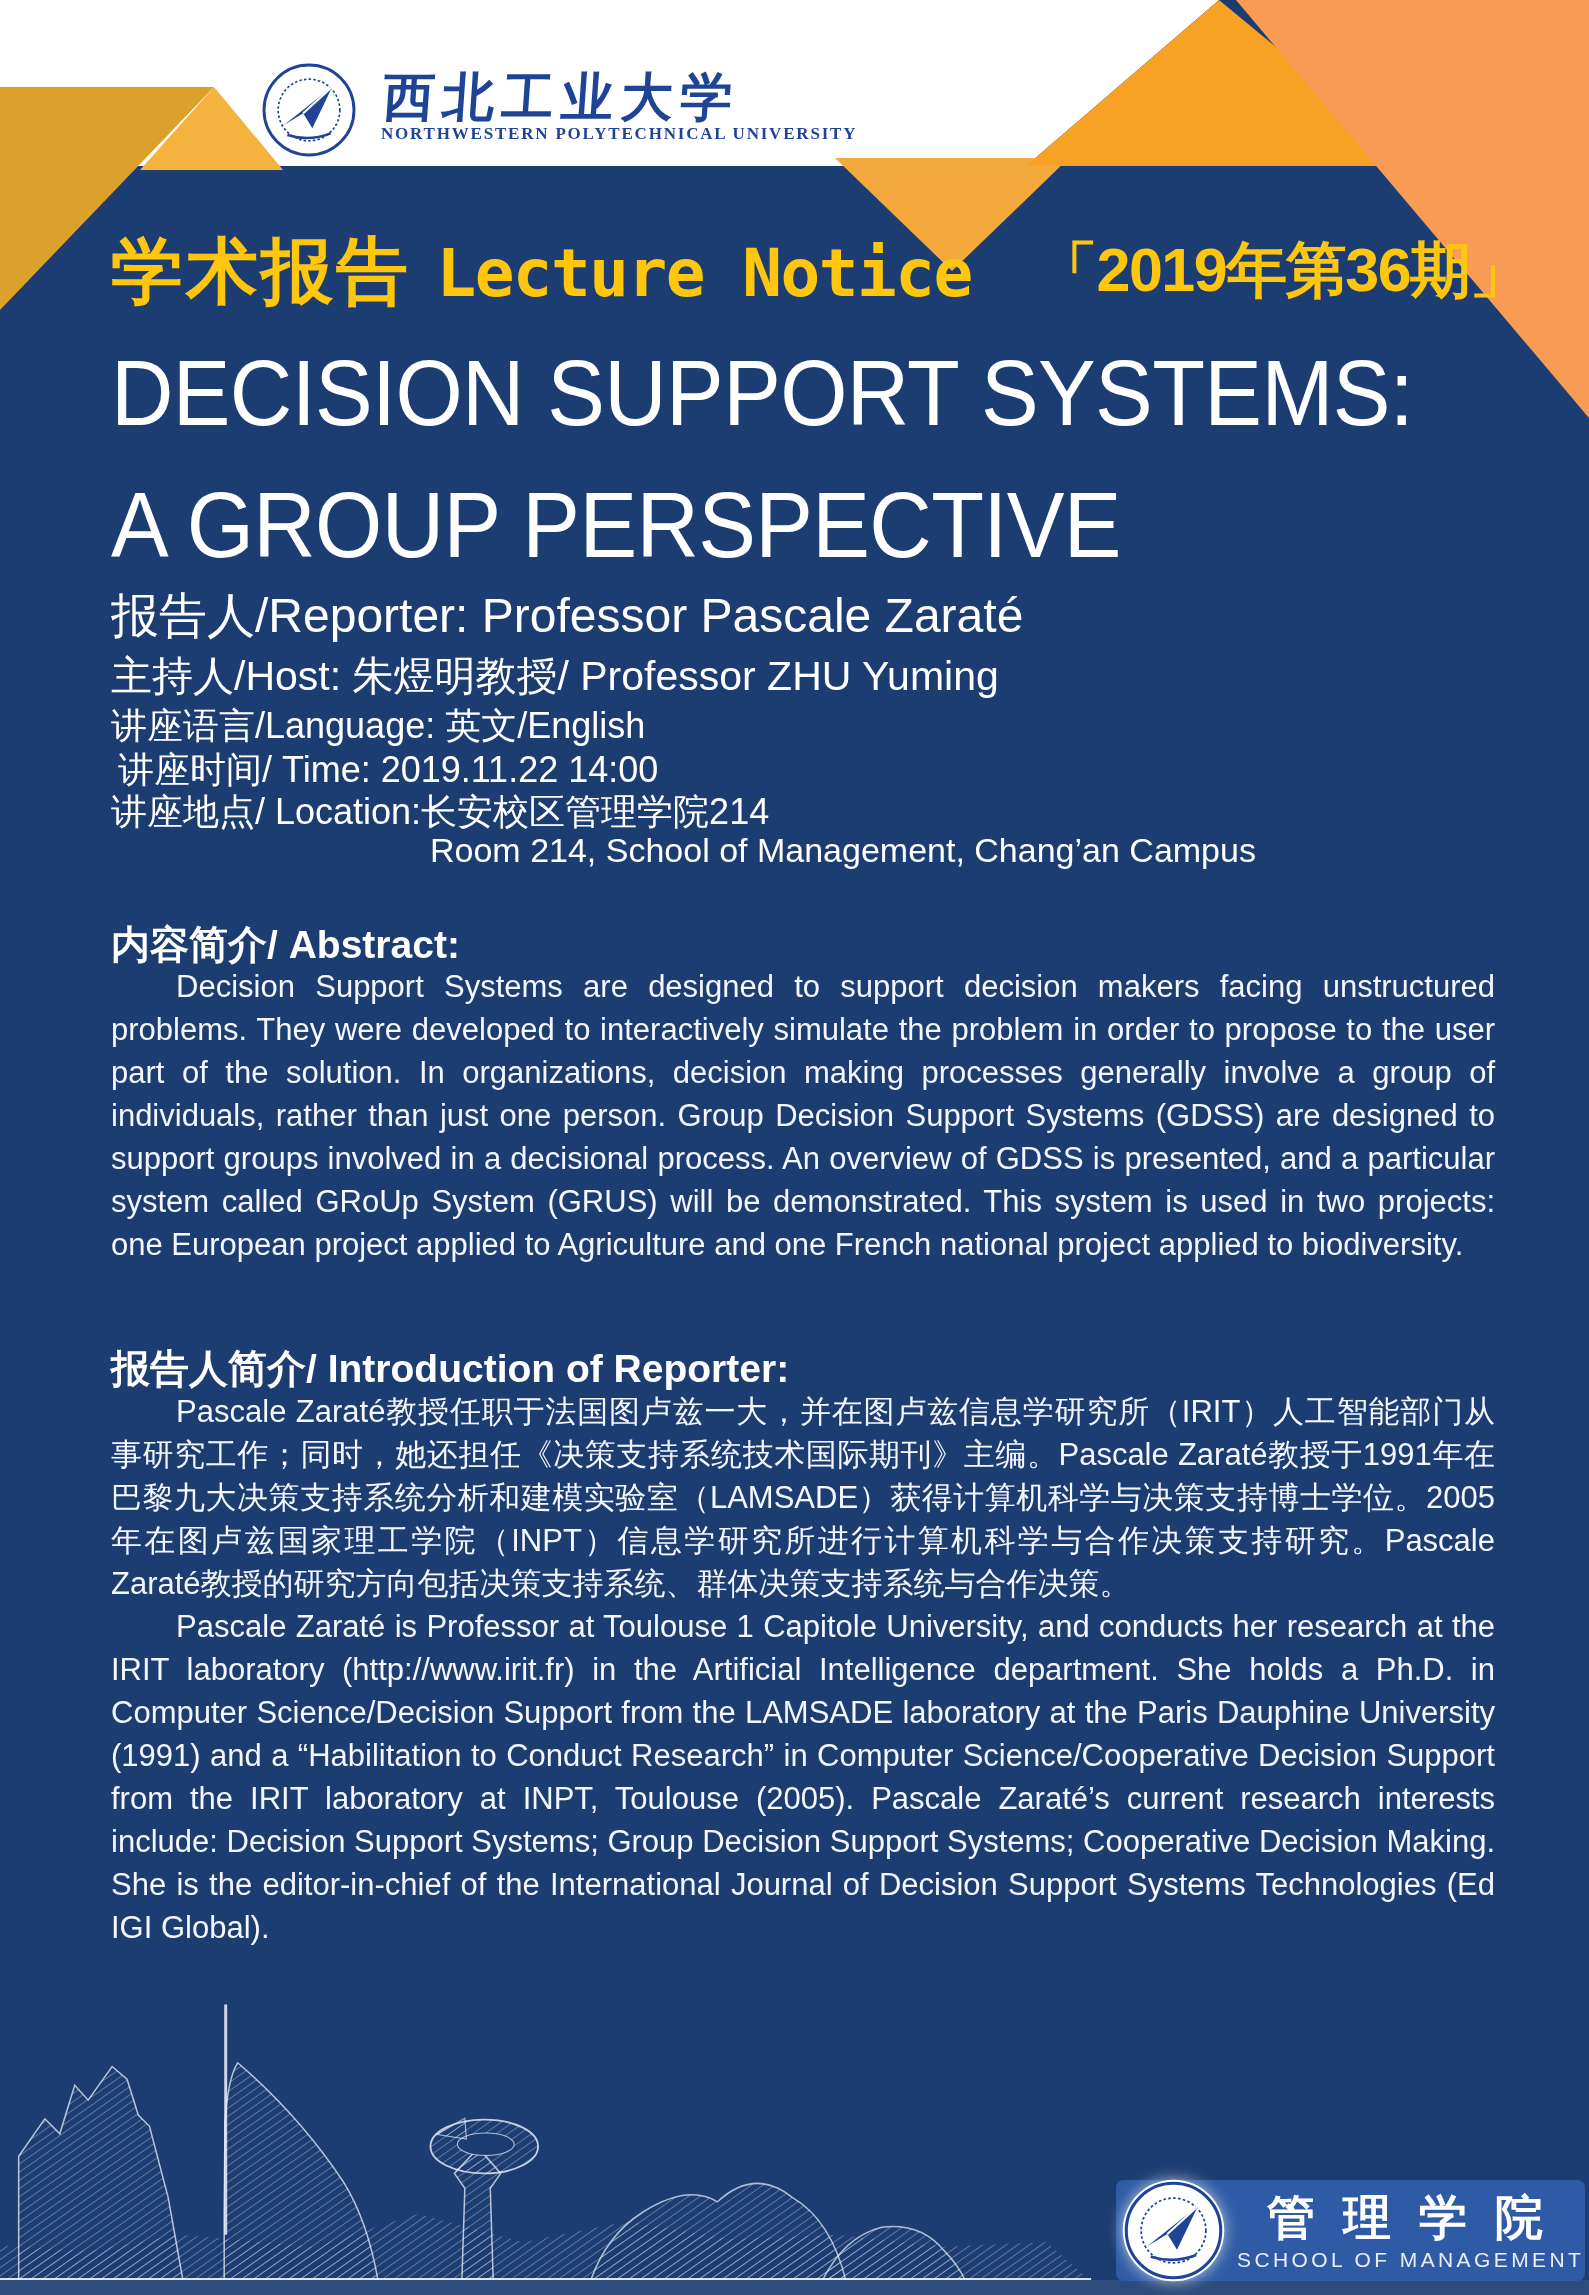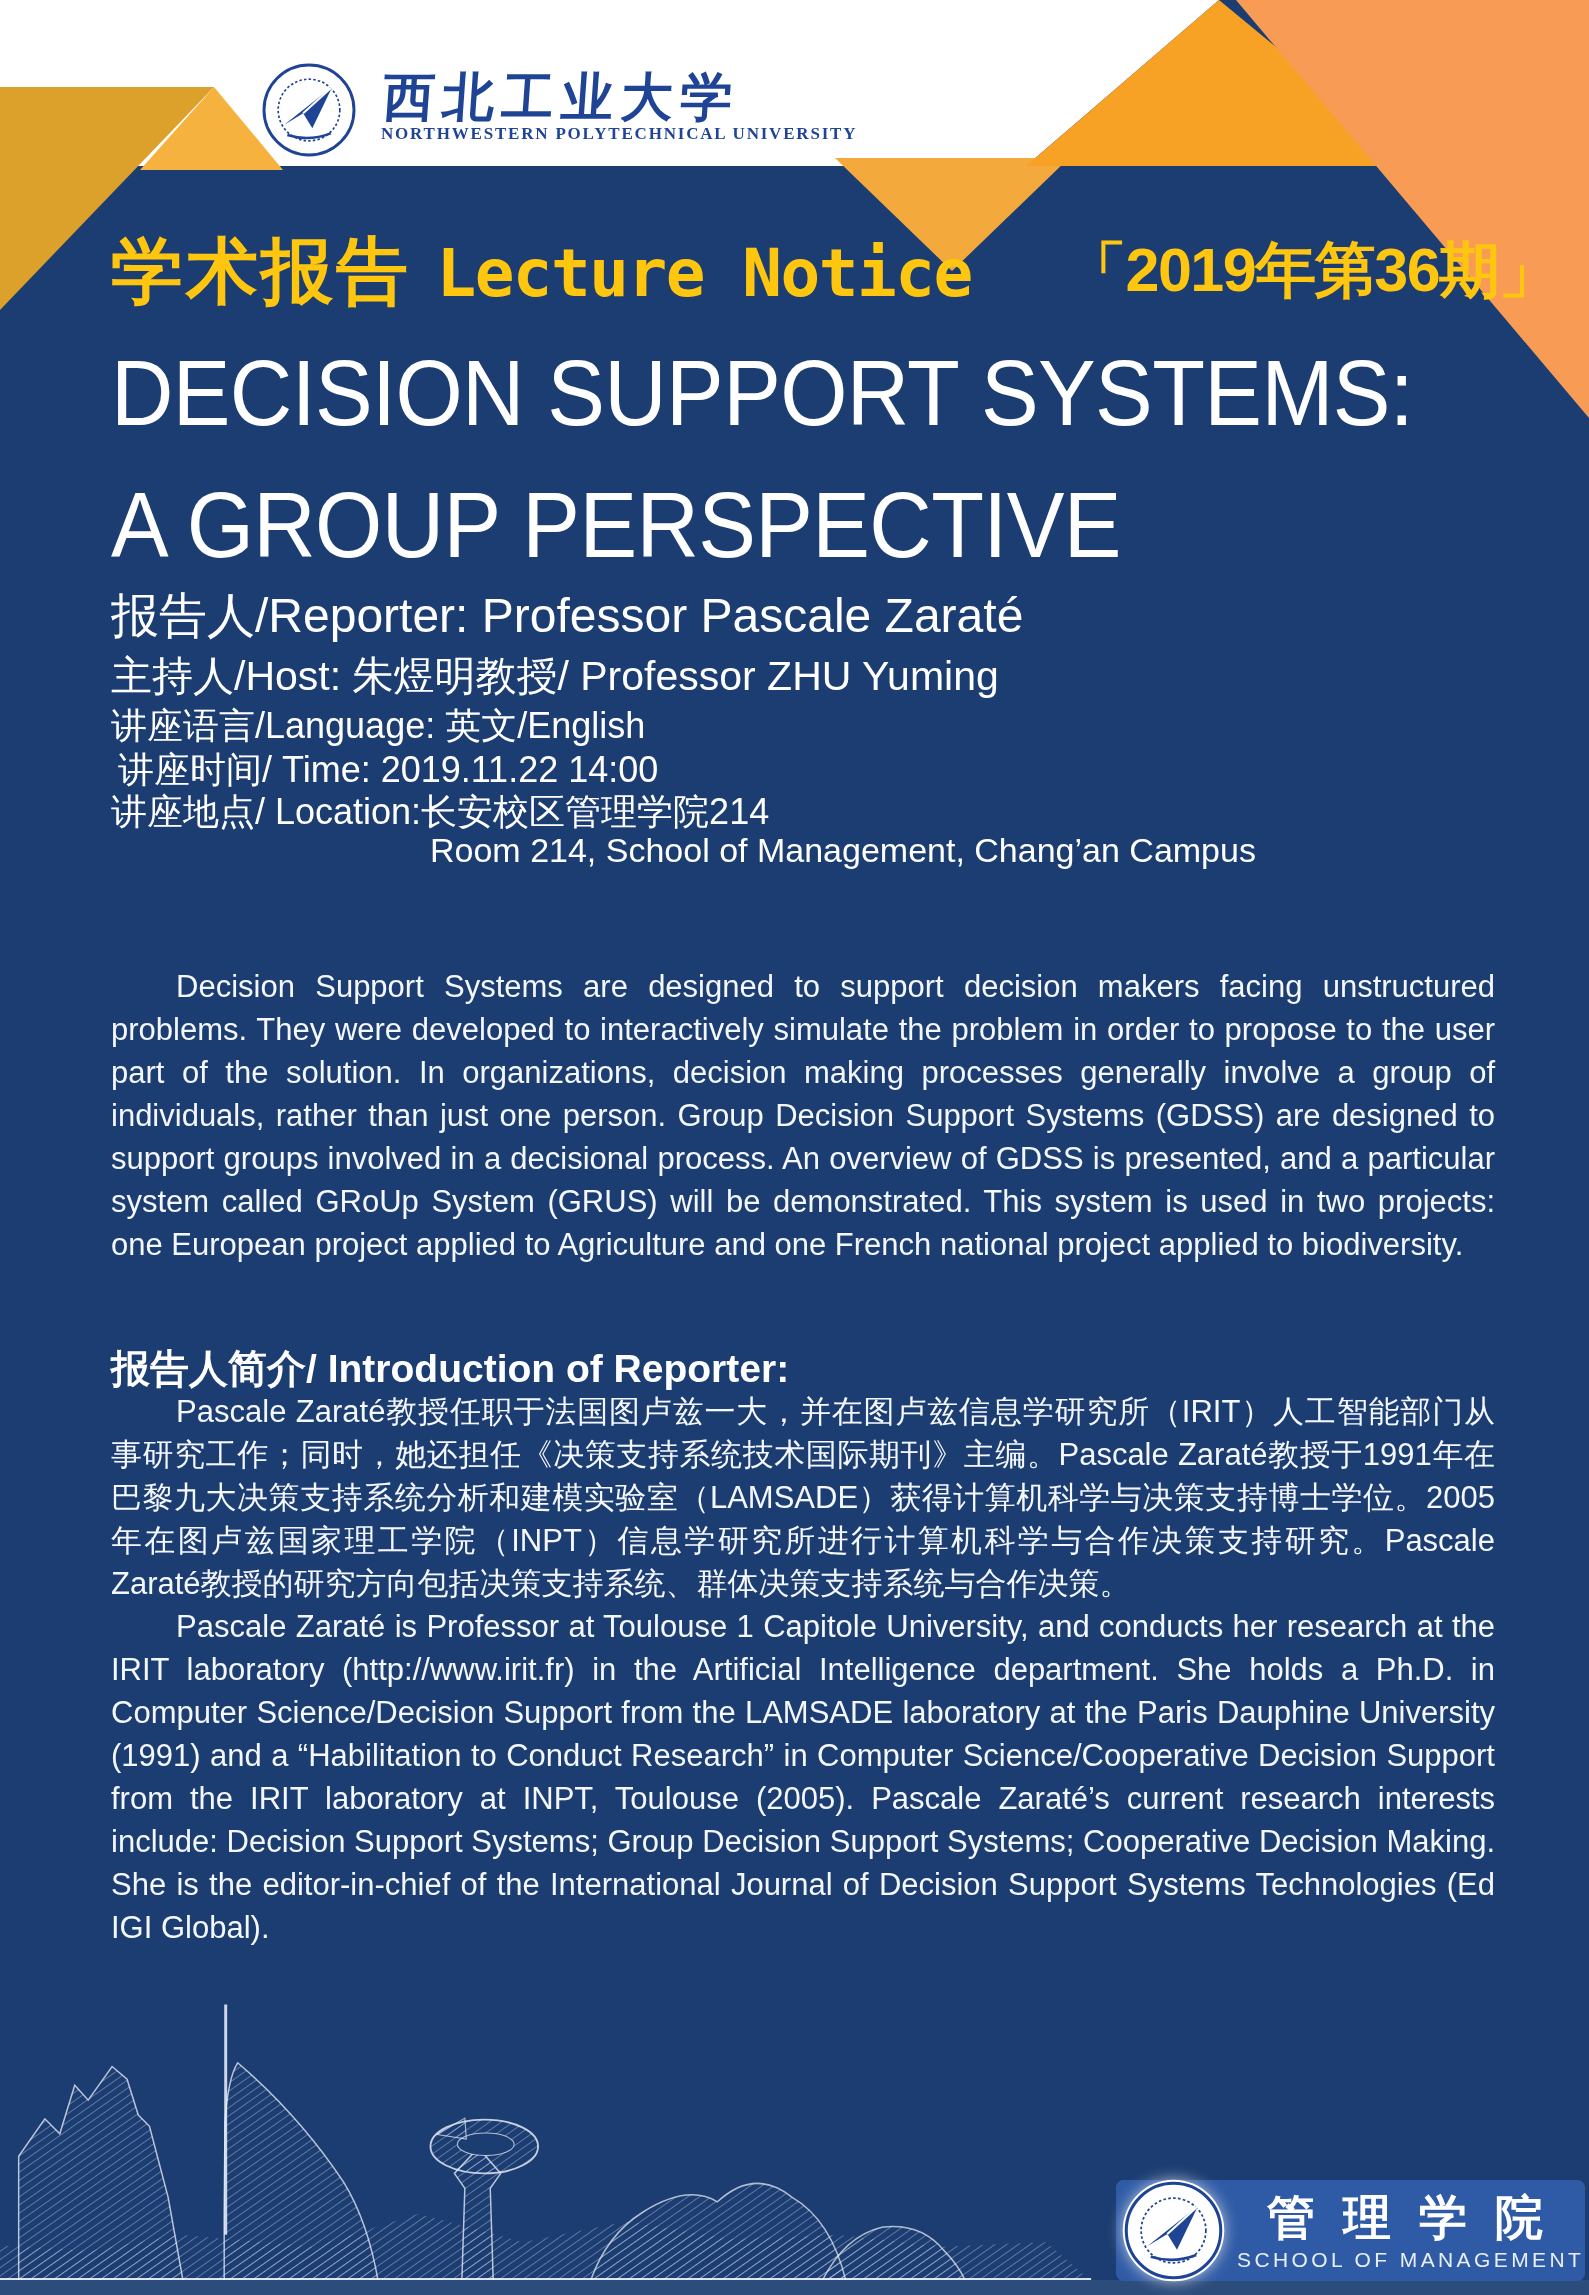--- a/index.html
+++ b/index.html
@@ -30,21 +30,21 @@
   .tri-tl-dark {background:#DCA12B;clip-path:polygon(0 87px,214px 87px,0 310px);}
   .tri-tl-light{background:#F6B23F;clip-path:polygon(214px 87px,283px 170px,140px 170px);}
   .tri-mid-down{background:#F3A93C;clip-path:polygon(835px 158px,1069px 158px,952px 271px);}
   .tri-tr-amber{background:#F7A125;clip-path:polygon(1219px 0,1420px 166px,1026px 166px);}
   .tri-tr-salmon{background:#F89C55;clip-path:polygon(1236px 0,1589px 0,1589px 418px);}
   
   .banner{position:absolute;left:111px;top:224px;display:flex;align-items:baseline;gap:25.4px;color:#FFC60F;white-space:nowrap;}
   .banner-cn{font-size:72px;font-weight:700;letter-spacing:3px;}
   .banner-en{font-size:66px;font-weight:700;font-family:"DejaVu Sans Mono", monospace;letter-spacing:-1.5px;}
   .issue{
-    position:absolute;left:1066px;top:230px;color:#FFC60F;
+    position:absolute;left:1037px;top:230px;color:#FFC60F;
     font-size:61px;font-weight:700;white-space:nowrap;letter-spacing:-1.5px;
   }
   
   .main-title{
     position:absolute;left:111px;top:327px;margin:0;color:#ffffff;
     font-size:93px;font-weight:400;line-height:132px;letter-spacing:-0.7px;
     transform:scaleX(.93);transform-origin:left top;white-space:nowrap;
   }
   
   .info{position:absolute;left:111px;top:0;color:#ffffff;font-weight:400;white-space:nowrap;}
@@ -121,20 +121,21 @@
     <span>A GROUP PERSPECTIVE</span>
   </h1>
 
   <div class="info info-reporter">报告人/Reporter: Professor Pascale Zaraté</div>
   <div class="info info-host">主持人/Host: 朱煜明教授/ Professor ZHU Yuming</div>
   <div class="info info-language">讲座语言/Language: 英文/English</div>
   <div class="info info-time">讲座时间/ Time: 2019.11.22  14:00</div>
   <div class="info info-location">讲座地点/ Location:长安校区管理学院214</div>
   <div class="info info-room">Room 214, School of Management, Chang’an Campus</div>
 
+  <h2 class="sec-heading abstract-heading">内容简介/ Abstract:</h2>
   <div class="body-text abstract-text">
     <p>Decision Support Systems are designed to support decision makers facing unstructured problems. They were developed to interactively simulate the problem in order to propose to the user part of the solution. In organizations, decision making processes generally involve a group of individuals, rather than just one person. Group Decision Support Systems (GDSS) are designed to support groups involved in a decisional process. An overview of GDSS is presented, and a particular system called GRoUp System (GRUS) will be demonstrated. This system is used in two projects: one European project applied to Agriculture and one French national project applied to biodiversity.</p>
   </div>
 
   <h2 class="sec-heading intro-heading">报告人简介/ Introduction of Reporter:</h2>
   <div class="body-text intro-text">
     <p>Pascale Zaraté教授任职于法国图卢兹一大，并在图卢兹信息学研究所（IRIT）人工智能部门从事研究工作；同时，她还担任《决策支持系统技术国际期刊》主编。Pascale Zaraté教授于1991年在巴黎九大决策支持系统分析和建模实验室（LAMSADE）获得计算机科学与决策支持博士学位。2005年在图卢兹国家理工学院（INPT）信息学研究所进行计算机科学与合作决策支持研究。Pascale Zaraté教授的研究方向包括决策支持系统、群体决策支持系统与合作决策。</p>
     <p>Pascale Zaraté is Professor at Toulouse 1 Capitole University, and conducts her research at the IRIT laboratory (http://www.irit.fr) in the Artificial Intelligence department. She holds a Ph.D. in Computer Science/Decision Support from the LAMSADE laboratory at the Paris Dauphine University (1991) and a “Habilitation to Conduct Research” in Computer Science/Cooperative Decision Support from the IRIT laboratory at INPT, Toulouse (2005). Pascale Zaraté’s current research interests include: Decision Support Systems; Group Decision Support Systems; Cooperative Decision Making. She is the editor-in-chief of the International Journal of Decision Support Systems Technologies (Ed IGI Global).</p>
   </div>
 

